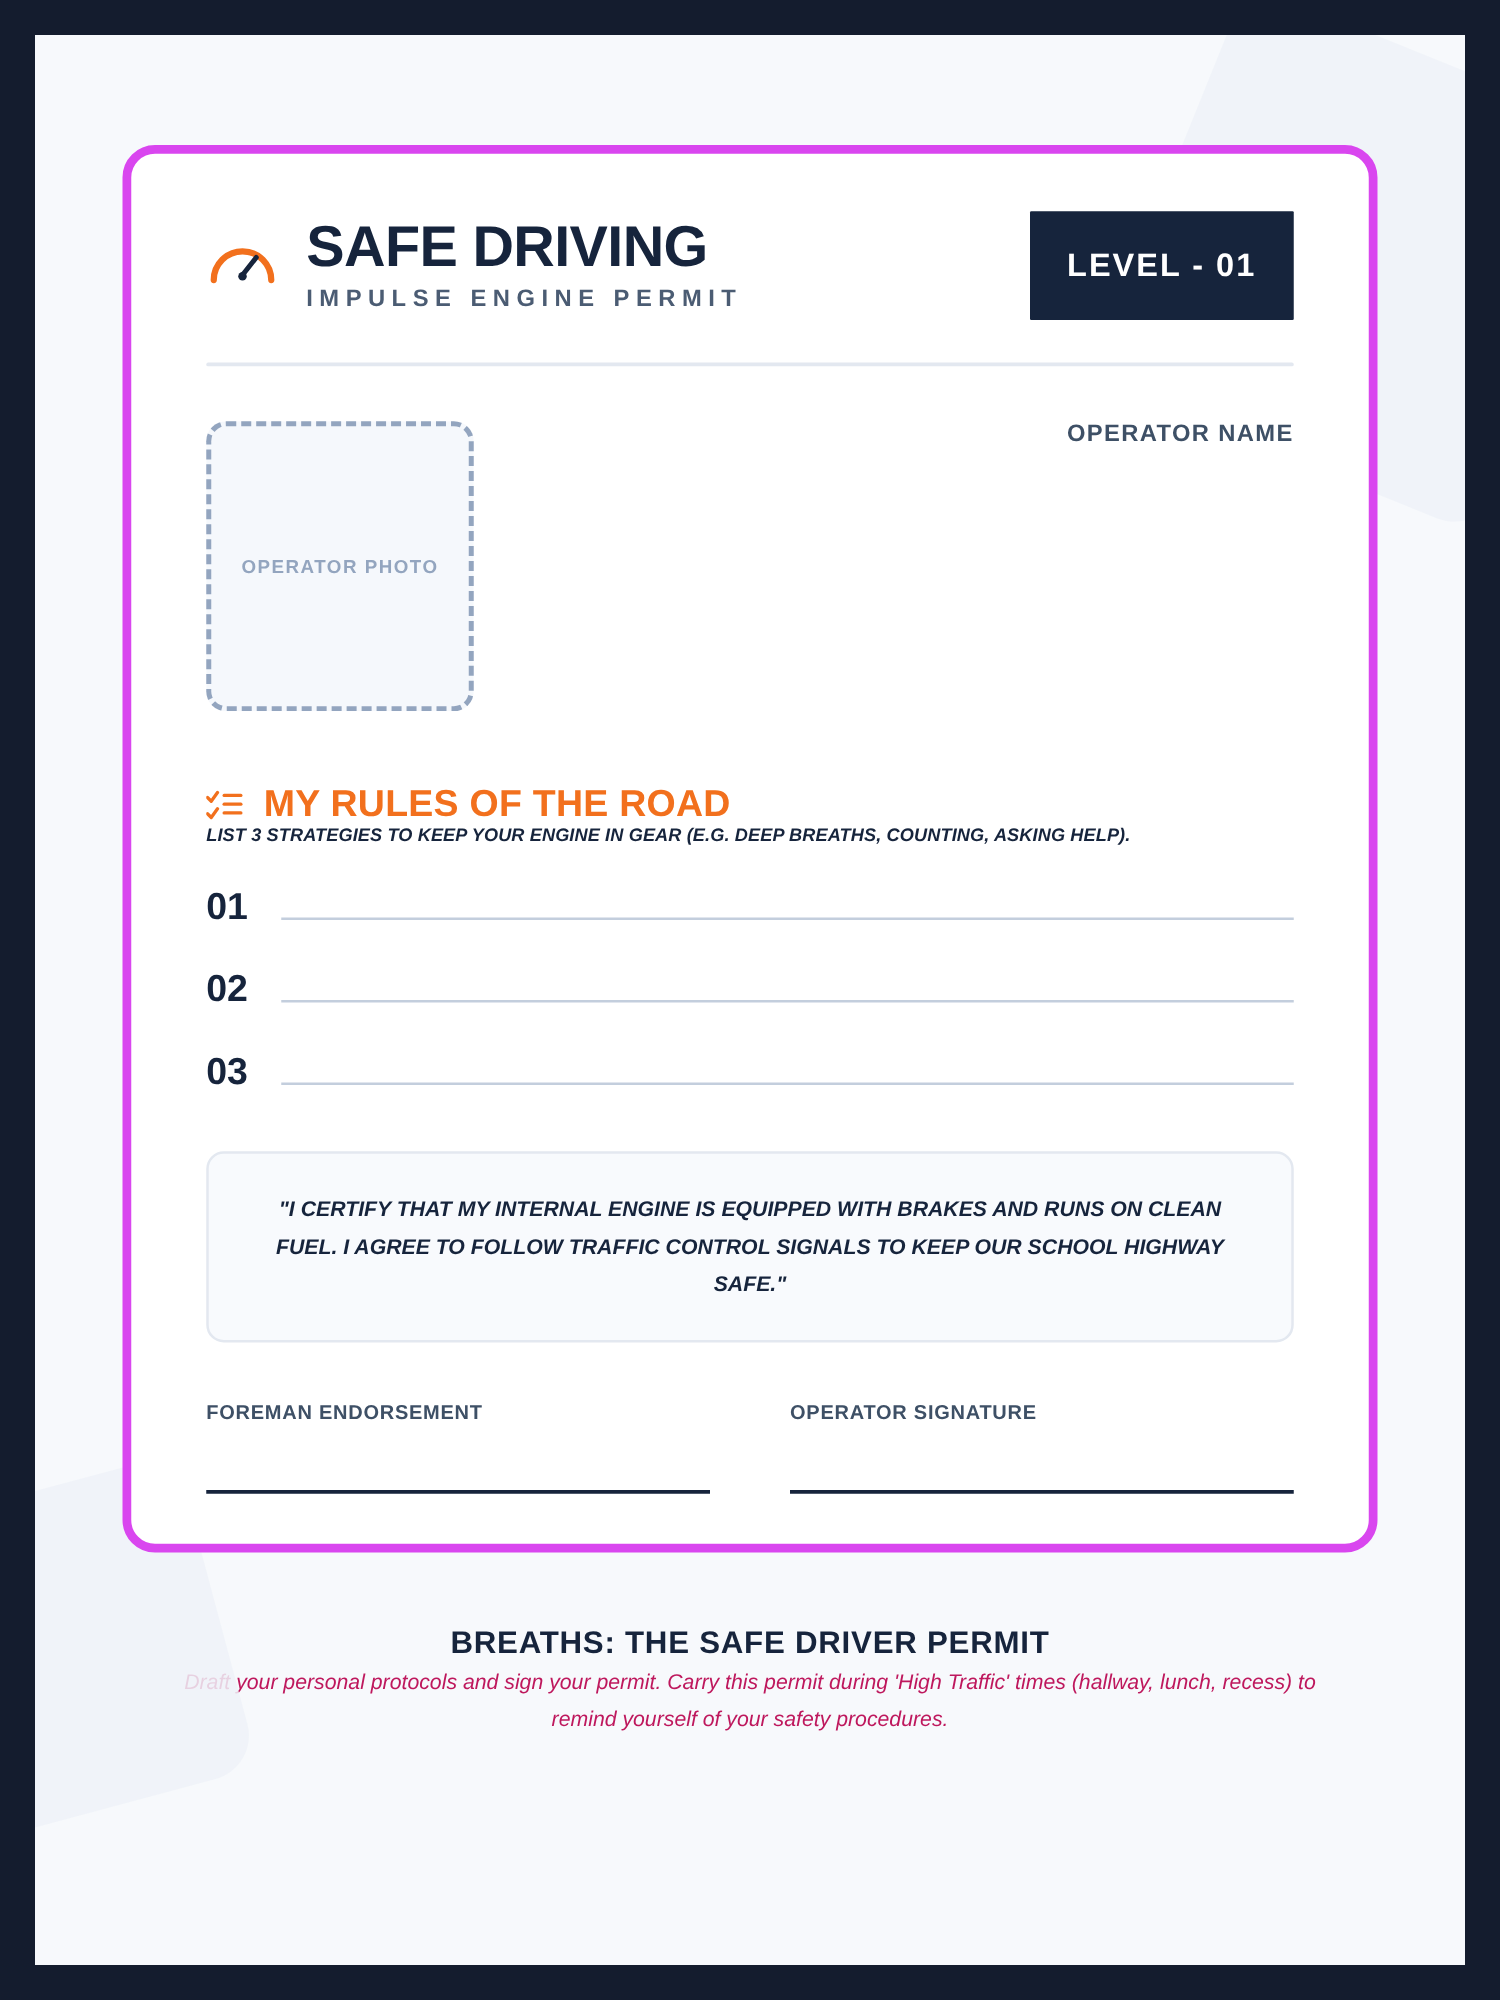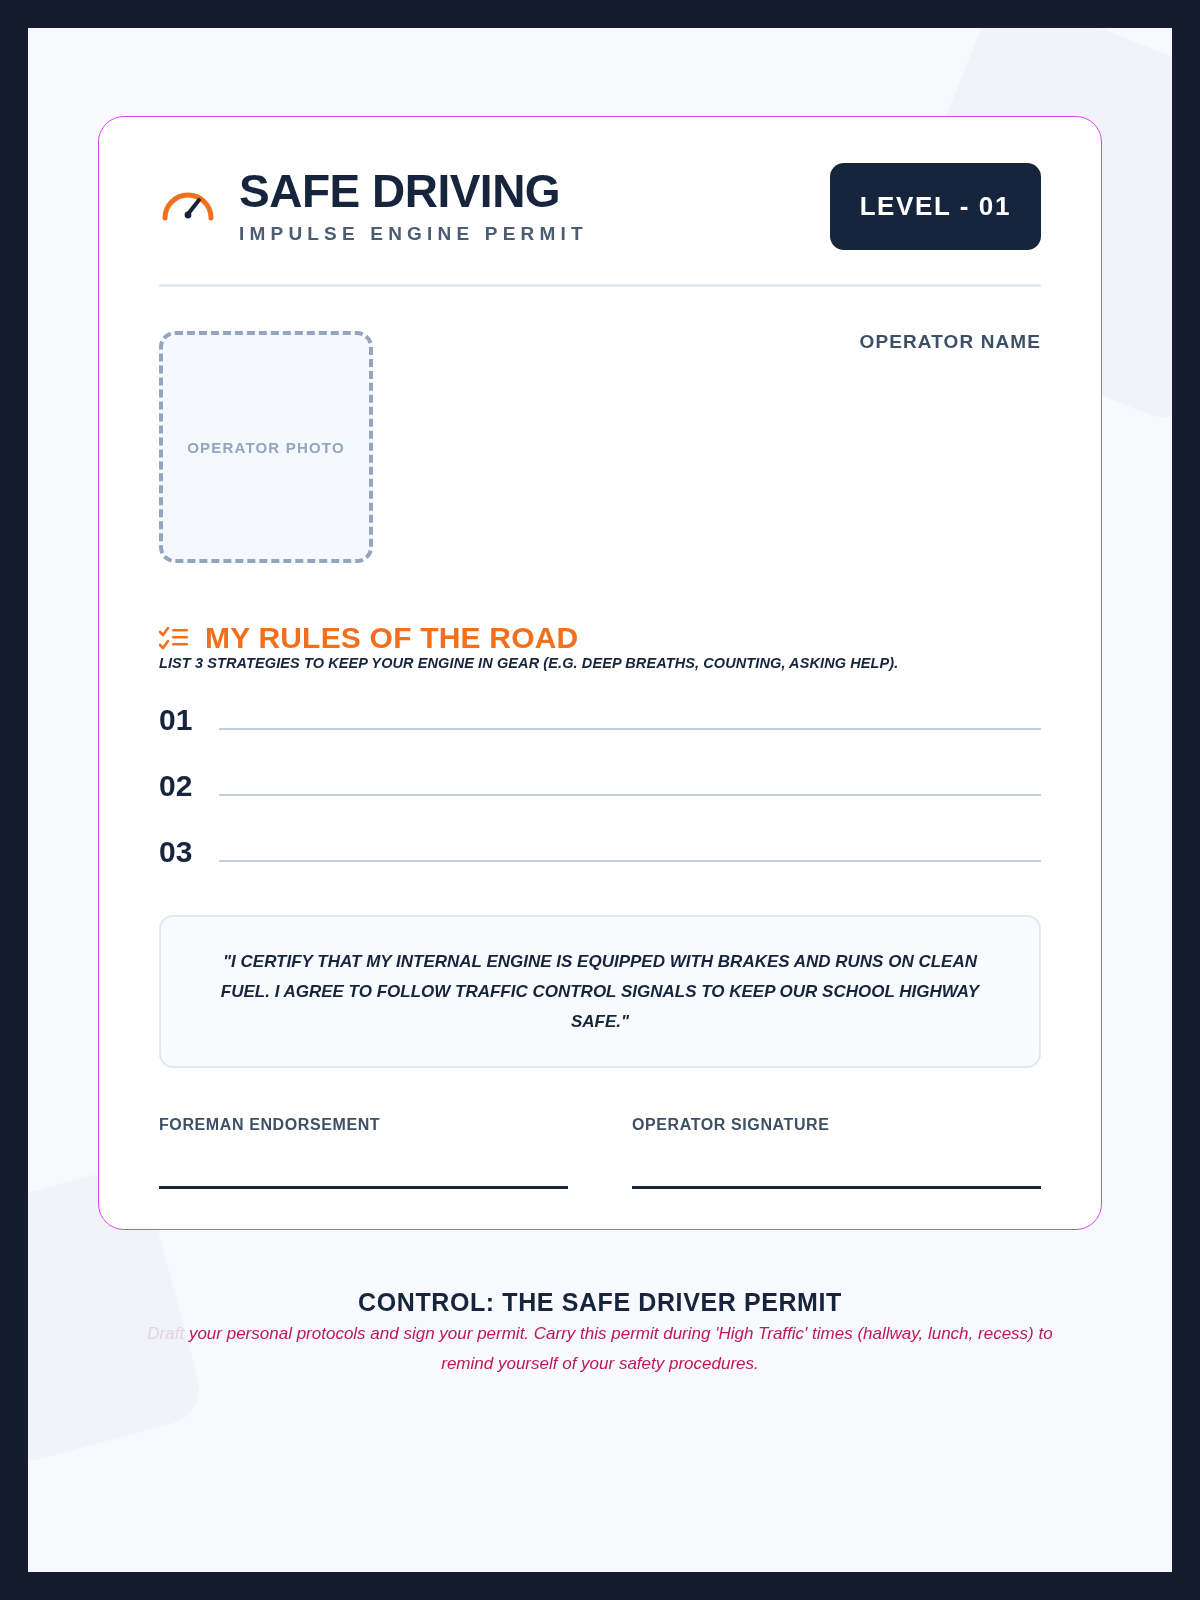--- a/index.html
+++ b/index.html
@@ -32,21 +32,21 @@
     opacity: .85;
   }
   .bg-deco.one { width: 340px; height: 340px; right: -90px; top: 10px; border-radius: 40px; transform: rotate(22deg); }
   .bg-deco.two { width: 260px; height: 260px; left: -110px; bottom: 120px; border-radius: 36px; transform: rotate(-15deg); }
 
   .card {
     position: relative;
     width: 1004px;
     margin-top: 88px;
     background: #ffffff;
-    border: 1px solid #d946ef;
+    border: 7px solid #d946ef;
     border-radius: 26px;
     padding: 46px 60px 40px 60px;
   }
 
   
   .hdr { display: flex; align-items: center; }
   .hdr-left { display: flex; align-items: center; gap: 22px; flex: 1; }
   .gauge-icon { width: 58px; height: 58px; flex: none; }
   .titles .main-title {
     font-size: 46px;
@@ -62,21 +62,21 @@
     color: #4b5c73;
     font-weight: 600;
   }
   .level-badge {
     background: #16243c;
     color: #ffffff;
     font-size: 26px;
     font-weight: bold;
     letter-spacing: 1.6px;
     padding: 28px 30px;
-    border-radius: 14px;
+    border-radius: 1px;
     white-space: nowrap;
   }
   .rule-line {
     height: 3px;
     background: #e3e8f0;
     border-radius: 2px;
     margin: 34px 0 0 0;
   }
 
   
@@ -296,18 +296,18 @@
         </div>
         <div class="sig">
           <div class="sig-label">OPERATOR SIGNATURE</div>
           <div class="sig-line"></div>
         </div>
       </div>
 
     </div>
 
     <div class="footer">
-      <div class="footer-title">CONTROL: THE SAFE DRIVER PERMIT</div>
+      <div class="footer-title">BREATHS: THE SAFE DRIVER PERMIT</div>
       <div class="footer-text">Draft your personal protocols and sign your permit. Carry this permit during 'High Traffic' times (hallway, lunch, recess) to remind yourself of your safety procedures.</div>
     </div>
 
   </div>
 </div>
 
 </body></html>

